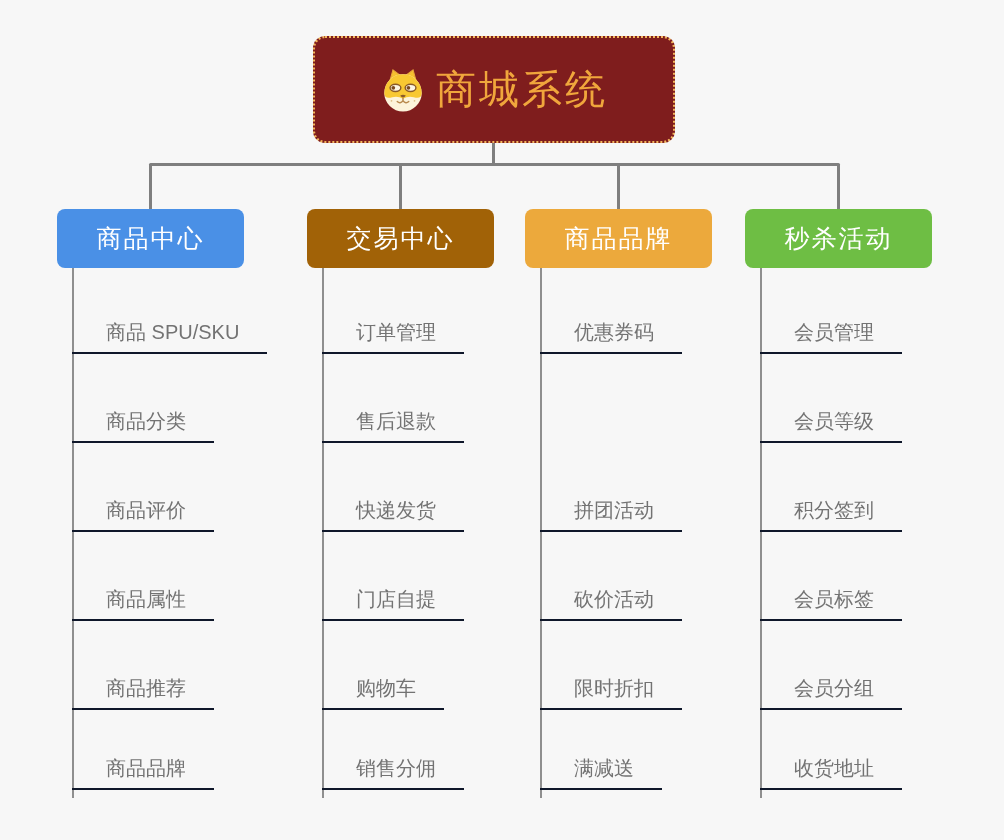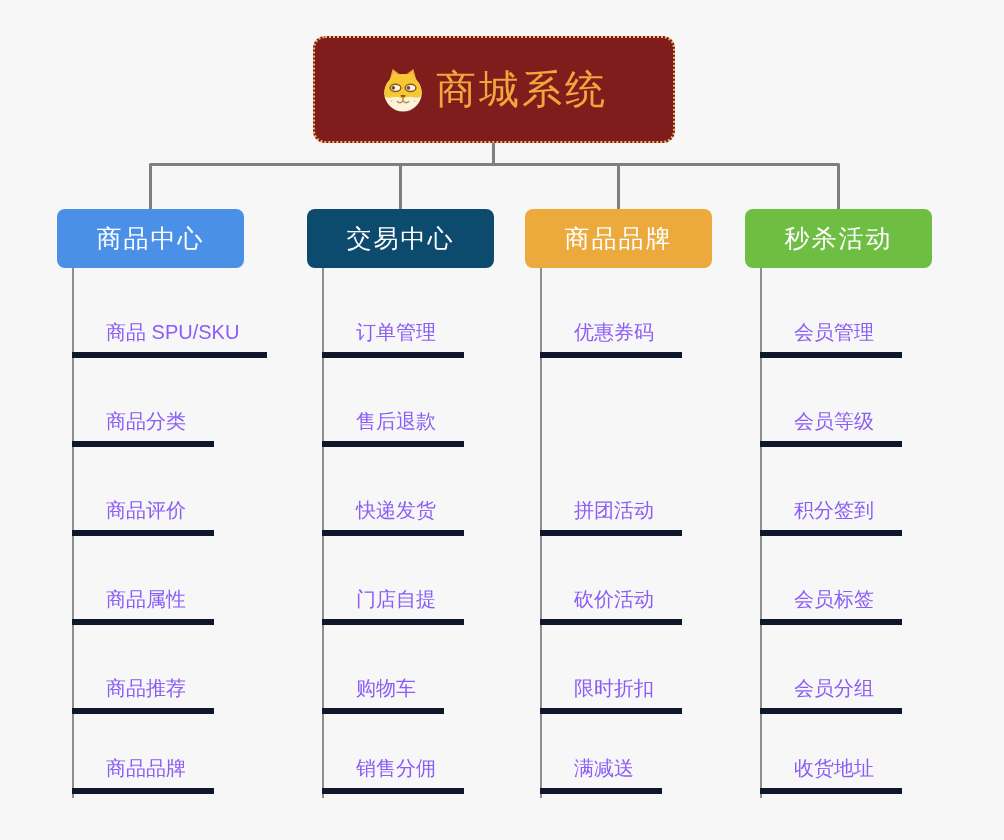--- a/index.html
+++ b/index.html
@@ -47,22 +47,22 @@
   }
 
   .spine{
     position:absolute;left:15px;top:268px;width:2px;height:530px;
     background:#8f8f8f;
   }
 
   .leaf{
     position:absolute;left:15px;
     padding:0 28px 7px 34px;
-    border-bottom:6px solid #0f172a;
-    font-size:20px;line-height:25px;color:#8b5cf6;
+    border-bottom:2px solid #0f172a;
+    font-size:20px;line-height:25px;color:#737373;
     white-space:nowrap;
   }
   .r1{top:320px;}
   .r2{top:409px;}
   .r3{top:498px;}
   .r4{top:587px;}
   .r5{top:676px;}
   .r6{top:756px;}
 </style>
 </head>
@@ -100,21 +100,21 @@
     <div class="leaf r1">商品 SPU/SKU</div>
     <div class="leaf r2">商品分类</div>
     <div class="leaf r3">商品评价</div>
     <div class="leaf r4">商品属性</div>
     <div class="leaf r5">商品推荐</div>
     <div class="leaf r6">商品品牌</div>
   </div>
 
   <div class="branch b2">
     <div class="conn-drop"></div>
-    <div class="branch-node" style="background: #0c4a6e;">交易中心</div>
+    <div class="branch-node" style="background: #a16207;">交易中心</div>
     <div class="spine"></div>
     <div class="leaf r1">订单管理</div>
     <div class="leaf r2">售后退款</div>
     <div class="leaf r3">快递发货</div>
     <div class="leaf r4">门店自提</div>
     <div class="leaf r5">购物车</div>
     <div class="leaf r6">销售分佣</div>
   </div>
 
   <div class="branch b3">

